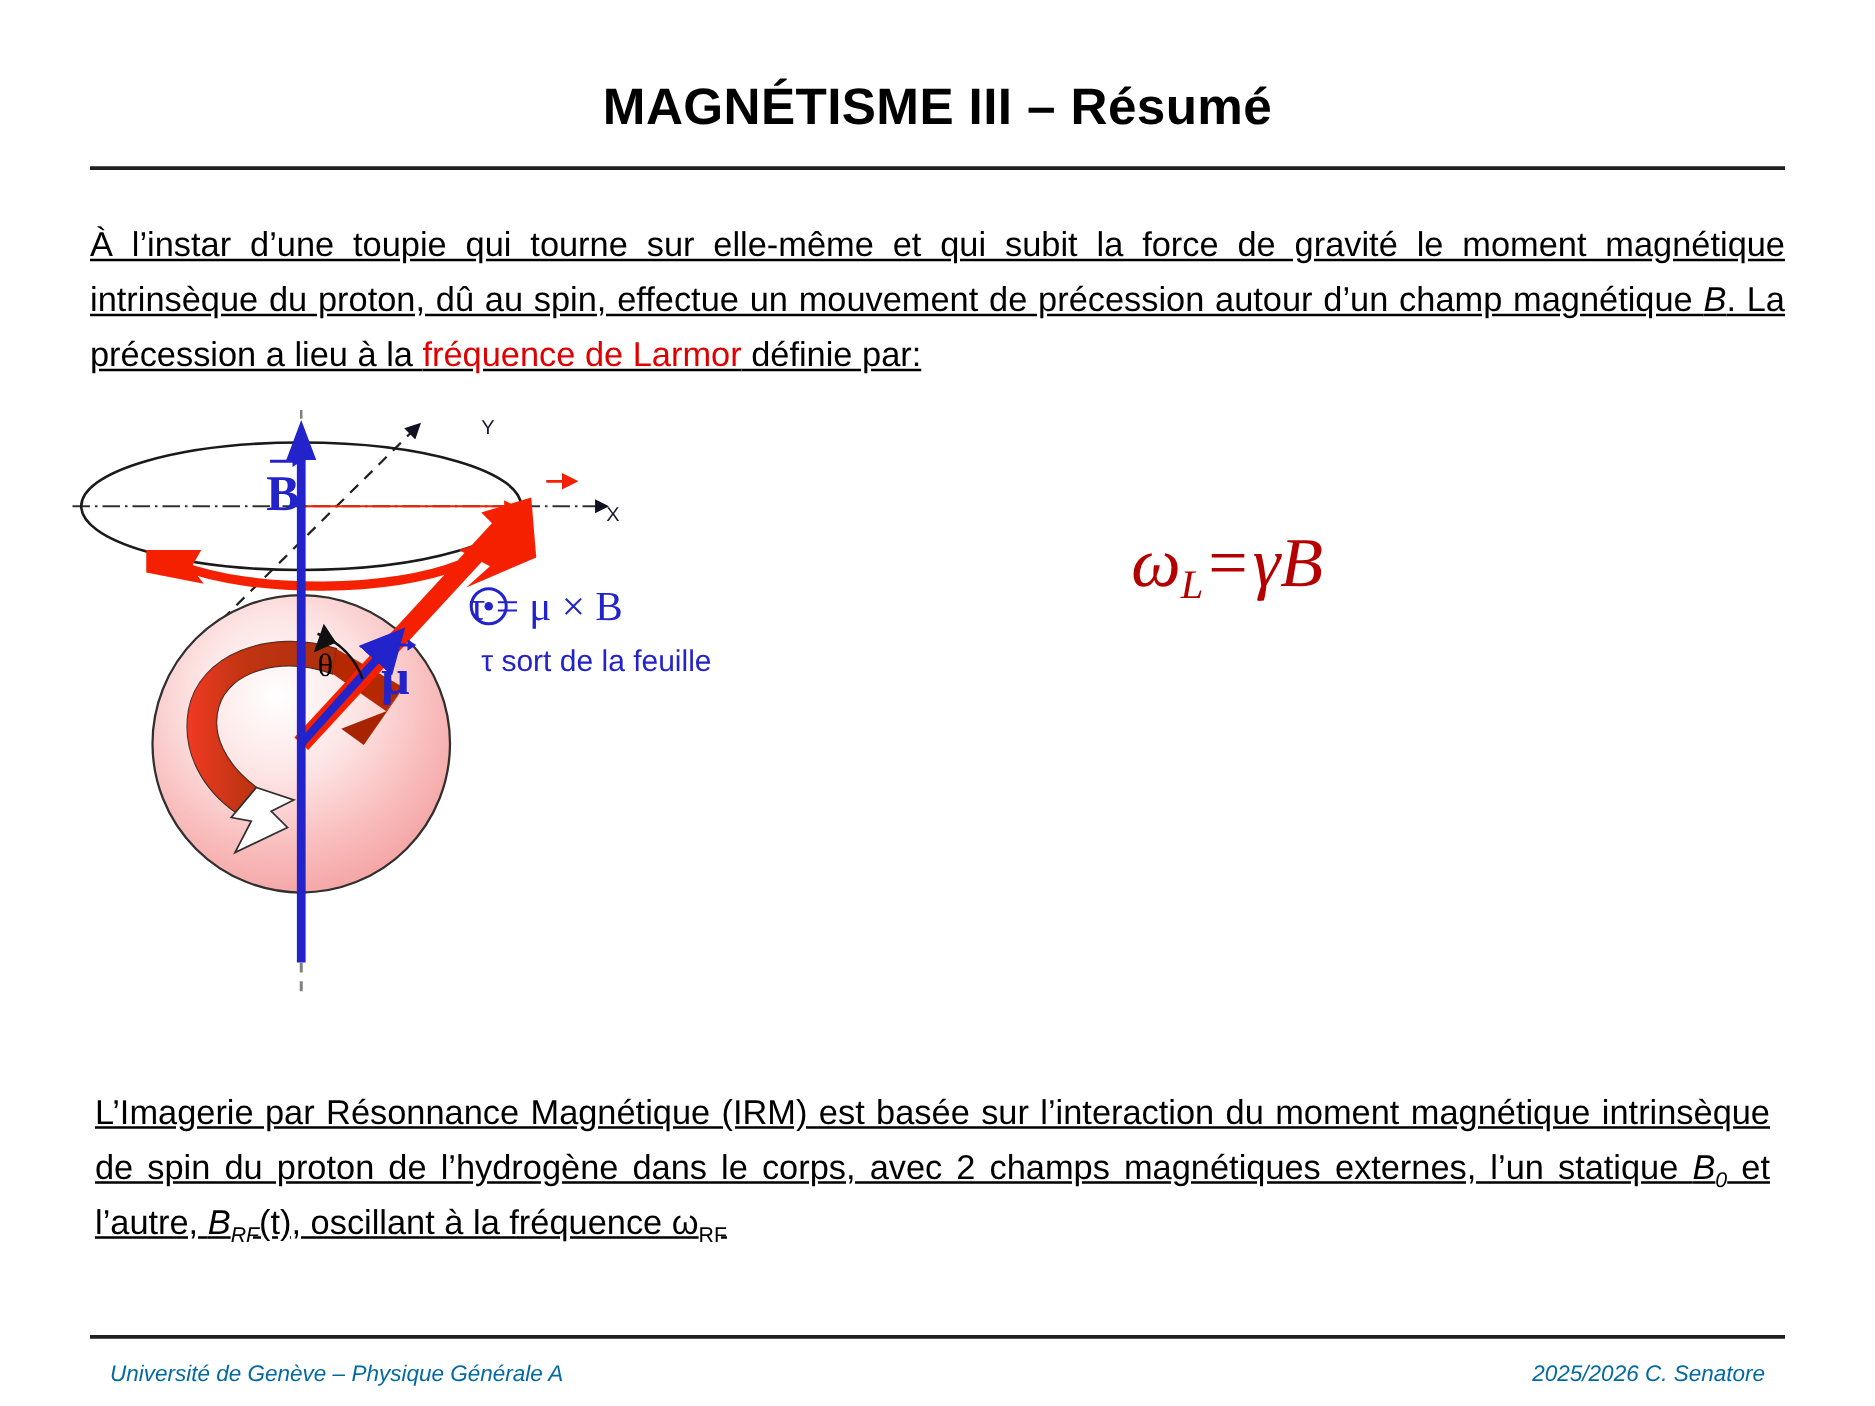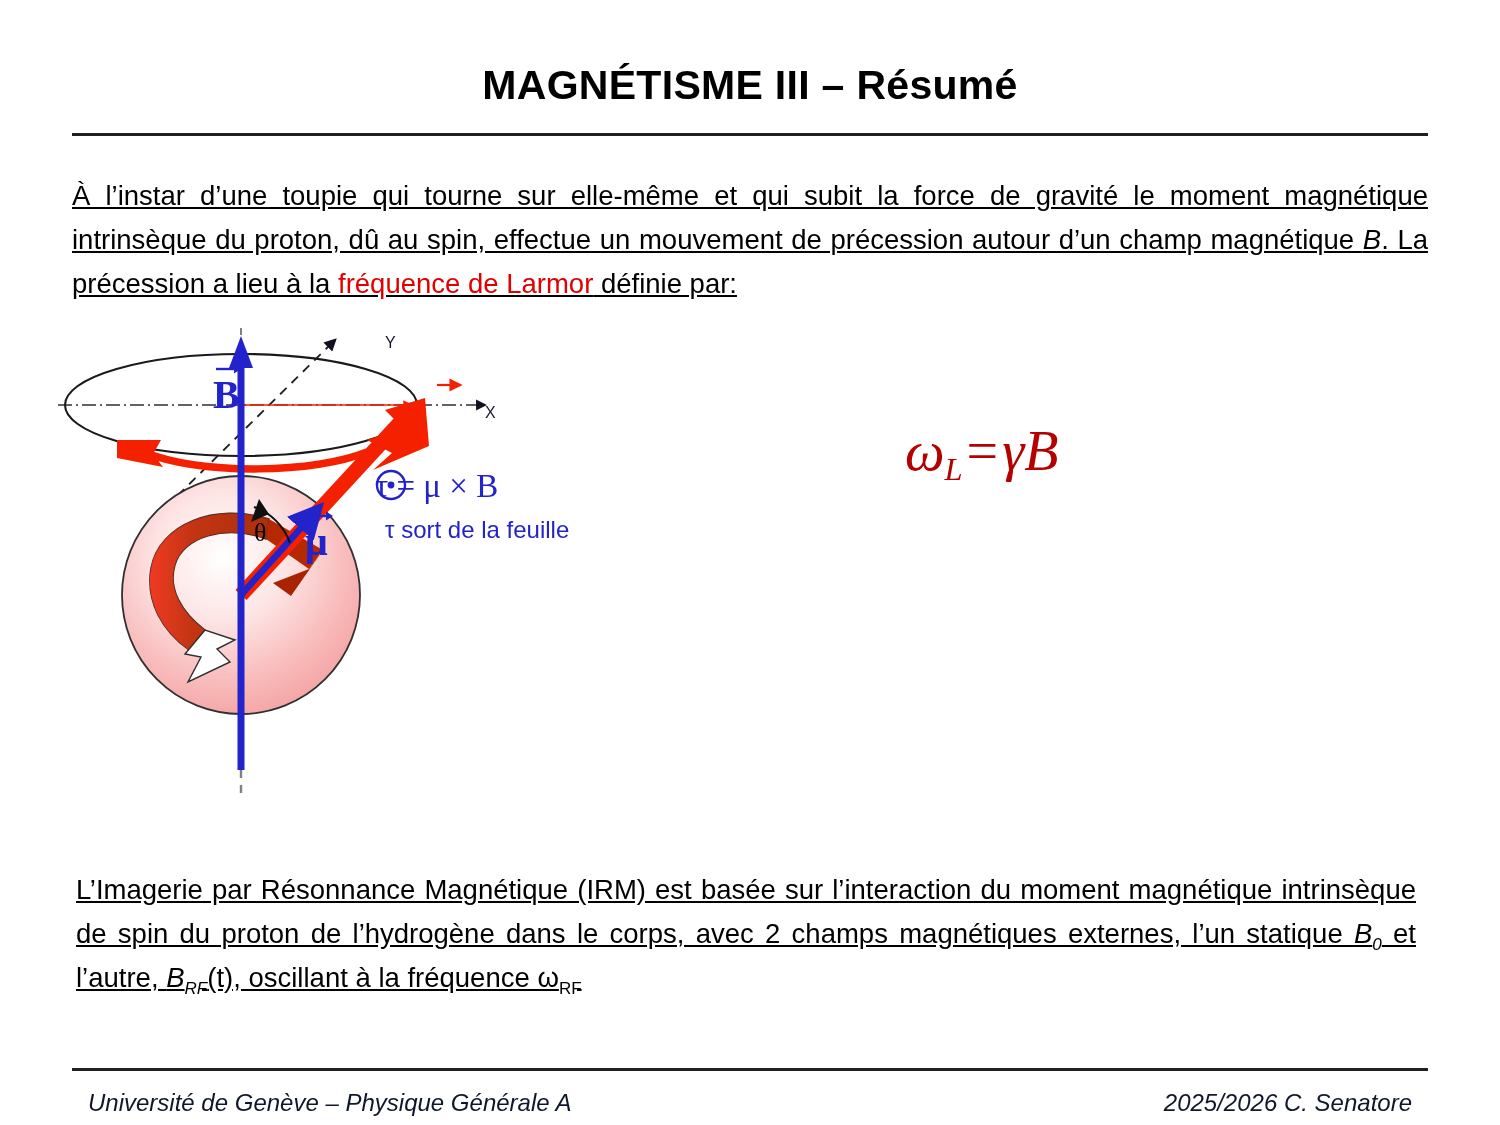--- a/index.html
+++ b/index.html
@@ -133,22 +133,22 @@
   #footer-rule {
     position: absolute;
     top: 1068px;
     left: 72px;
     width: 1356px;
     height: 0;
     border-top: 3px solid #202020;
   }
   .footer-txt {
     position: absolute;
-    font-size: 24px;
-    color: #0f172a;
+    font-size: 18px;
+    color: #0369a1;
   }
   #footer-left  { top: 1089px; left: 88px; font-style: italic; }
   #footer-page  { top: 1089px; left: 0; width: 1500px; text-align: center; }
   #footer-right { top: 1089px; right: 88px; font-style: italic; }
 </style>
 </head>
 <body>
 
 <div id="slide">
 

